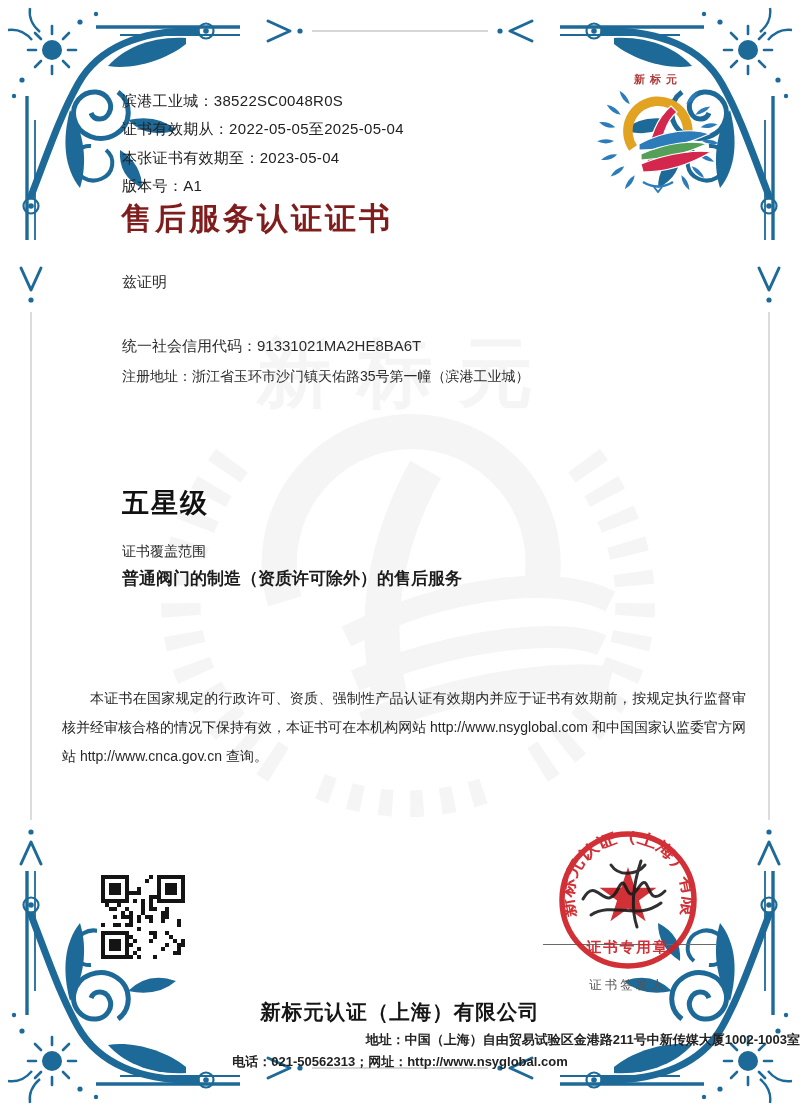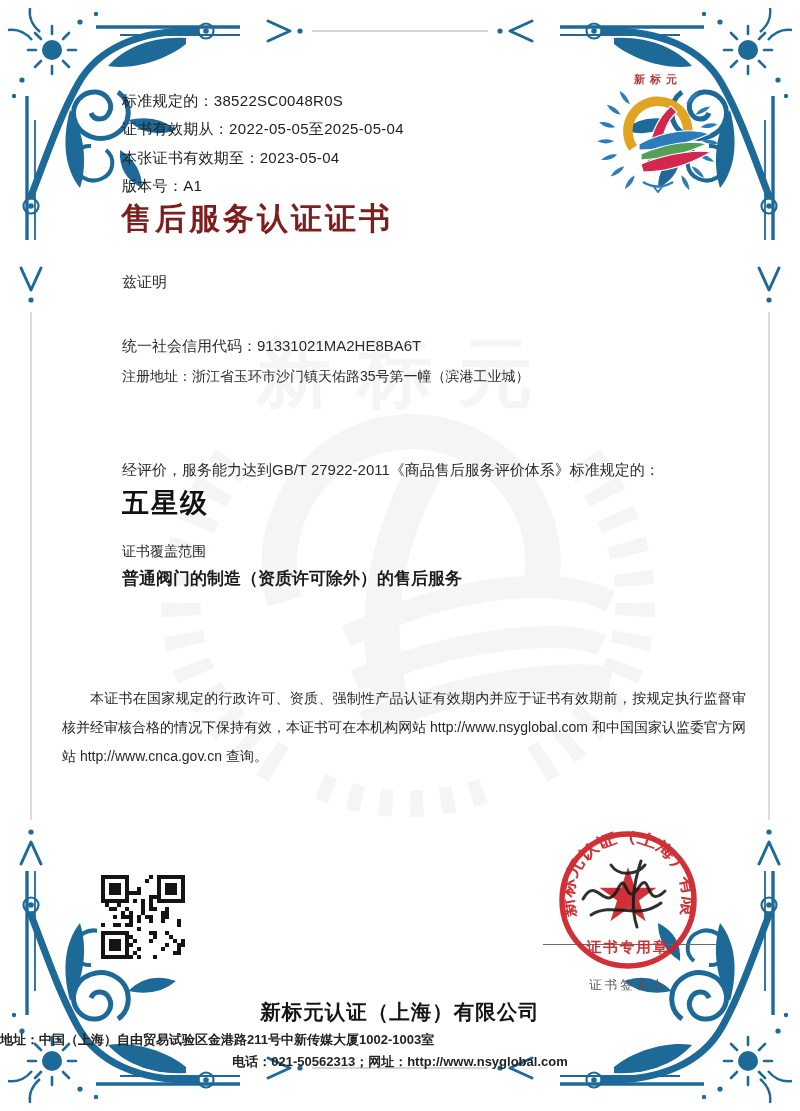--- a/index.html
+++ b/index.html
@@ -23,21 +23,21 @@
   .addr2{position:absolute;left:122px;top:390px;font-size:14px;}
   .eval{position:absolute;left:122px;top:461px;font-size:15px;white-space:nowrap;}
   .rating{position:absolute;left:122px;top:485px;font-size:27px;font-weight:bold;color:#111;letter-spacing:2px;font-family:Liberation Mono, monospace;}
   .scope-label{position:absolute;left:122px;top:543px;font-size:14px;}
   .scope{position:absolute;left:122px;top:567px;font-size:17px;font-weight:600;color:#1c1c1c;}
   .note{position:absolute;left:62px;top:684px;width:684px;font-size:14px;line-height:29px;
         text-align:justify;text-indent:2em;color:#262626;}
   .sig-line{position:absolute;left:543px;top:944px;width:173px;border-top:1.5px solid #6a6a6a;}
   .signer{position:absolute;left:550px;top:977px;width:156px;text-align:center;font-size:12.5px;color:#555;letter-spacing:3px;}
   .footer-company{position:absolute;left:0;right:0;top:998px;text-align:center;font-size:20.5px;font-weight:bold;color:#151515;letter-spacing:1px;}
-  .footer-address{position:absolute;left:0;right:0;top:1031px;text-align:left;font-size:13px;font-weight:600;color:#222;}
+  .footer-address{position:absolute;left:0;right:0;top:1031px;text-align:right;font-size:13px;font-weight:600;color:#222;}
   .footer-contact{position:absolute;left:0;right:0;top:1053px;text-align:center;font-size:13px;font-weight:600;color:#222;}
   .qr-wrap{position:absolute;left:97px;top:871px;width:92px;height:92px;background:#fff;}
   .qr-grid{position:absolute;left:4px;top:4px;display:grid;grid-template-columns:repeat(21,4px);grid-template-rows:repeat(21,4px);}
   .qr-grid .m{width:4px;height:4px;}
   .qr-grid .b{background:#141414;}
 </style>
 </head>
 <body>
 
 <div class="page">
@@ -127,21 +127,21 @@
     <g>
       <use href="#chev" transform="translate(769,279) rotate(90)"></use>
       <circle cx="769" cy="300" r="2.6" fill="var(--blue)"></circle>
       <path d="M769 312 V820" stroke="var(--frame)" stroke-width="1.3"></path>
       <circle cx="769" cy="832" r="2.6" fill="var(--blue)"></circle>
       <use href="#chev" transform="translate(769,853) rotate(-90)"></use>
     </g>
   </svg>
 
   <div>
-    <div class="meta-line" style="top:92px"><span>标准规定的：</span><span>38522SC0048R0S</span></div>
+    <div class="meta-line" style="top:92px"><span>滨港工业城：</span><span>38522SC0048R0S</span></div>
     <div class="meta-line" style="top:120px"><span>证书有效期从：</span><span>2022-05-05至2025-05-04</span></div>
     <div class="meta-line" style="top:149px"><span>本张证书有效期至：</span><span>2023-05-04</span></div>
     <div class="meta-line" style="top:177px"><span>版本号：</span><span>A1</span></div>
   </div>
 
   <svg class="abs" width="150" height="130" viewBox="0 0 150 130" style="left:583px;top:66px">
     <defs>
       <path id="lv" d="M0 0 Q4.5 -8 1 -17 Q-4 -8 0 0 Z"></path>
     </defs>
     <text x="75" y="17" text-anchor="middle" font-size="11" font-weight="bold" letter-spacing="5" fill="#b03a3a">新标元</text>
@@ -169,21 +169,20 @@
       <path d="M56 78 C82 64 110 62 126 68 C104 78 78 84 56 84 Z" fill="var(--logo-blue)" stroke="#fff" stroke-width="1.2"></path>
       <path d="M58 88 C86 76 112 74 124 78 C102 88 80 93 58 94 Z" fill="var(--green)" stroke="#fff" stroke-width="1.2"></path>
       <path d="M58 98 C88 86 116 84 128 86 C106 99 82 106 60 106 Z" fill="var(--logo-red)" stroke="#fff" stroke-width="1.2"></path>
     </g>
   </svg>
 
   <div class="title">售后服务认证证书</div>
   <div class="attest">兹证明</div>
   <div class="credit"><span>统一社会信用代码：</span><span>91331021MA2HE8BA6T</span></div>
   <div class="addr1">注册地址：浙江省玉环市沙门镇天佑路35号第一幢（滨港工业城）</div>
-  <div class="eval">经评价，服务能力达到GB/T 27922-2011《商品售后服务评价体系》标准规定的：</div>
   <div class="rating">五星级</div>
   <div class="scope-label">证书覆盖范围</div>
   <div class="scope">普通阀门的制造（资质许可除外）的售后服务</div>
   <div class="note">本证书在国家规定的行政许可、资质、强制性产品认证有效期内并应于证书有效期前，按规定执行监督审核并经审核合格的情况下保持有效，本证书可在本机构网站 http://www.nsyglobal.com 和中国国家认监委官方网站 http://www.cnca.gov.cn 查询。</div>
 
   <div class="qr-wrap">
     <div class="qr-grid" id="qr-grid">
         <div class="m b"></div>
         <div class="m b"></div>
         <div class="m b"></div>

